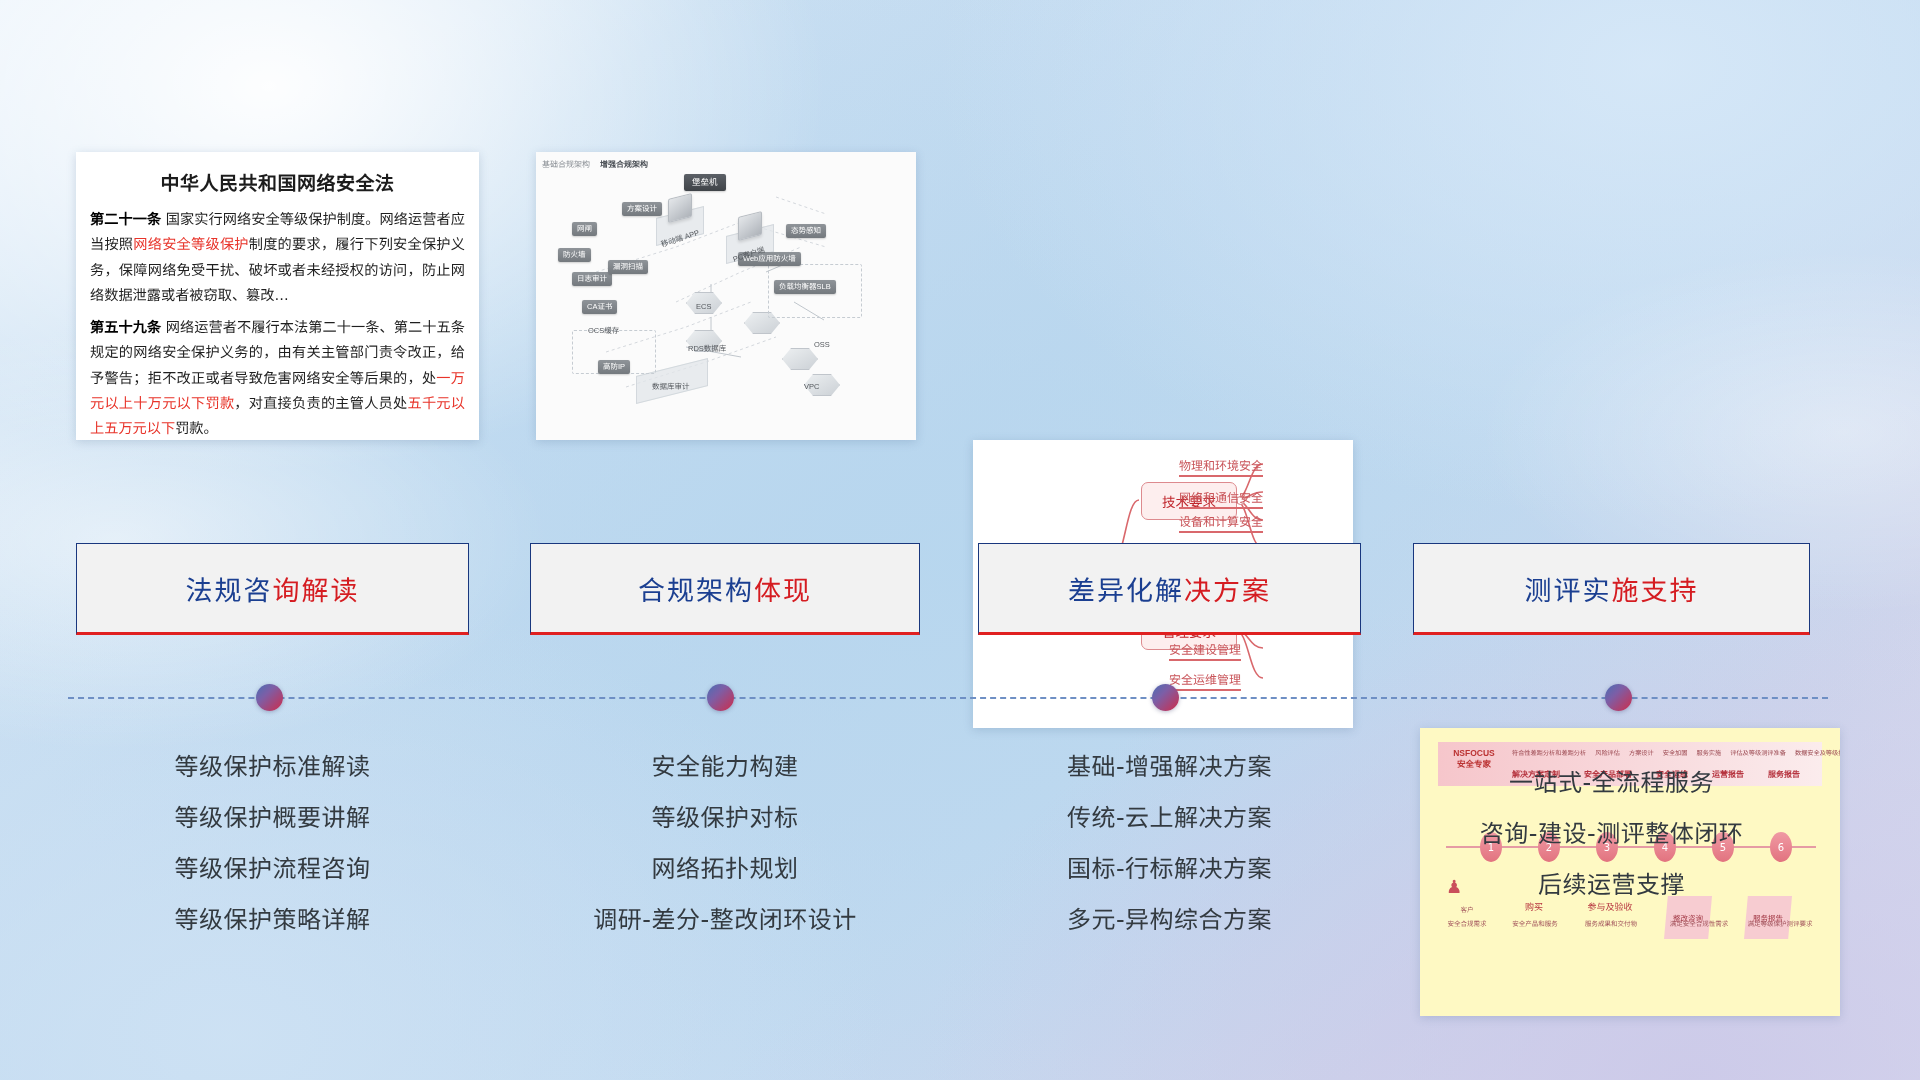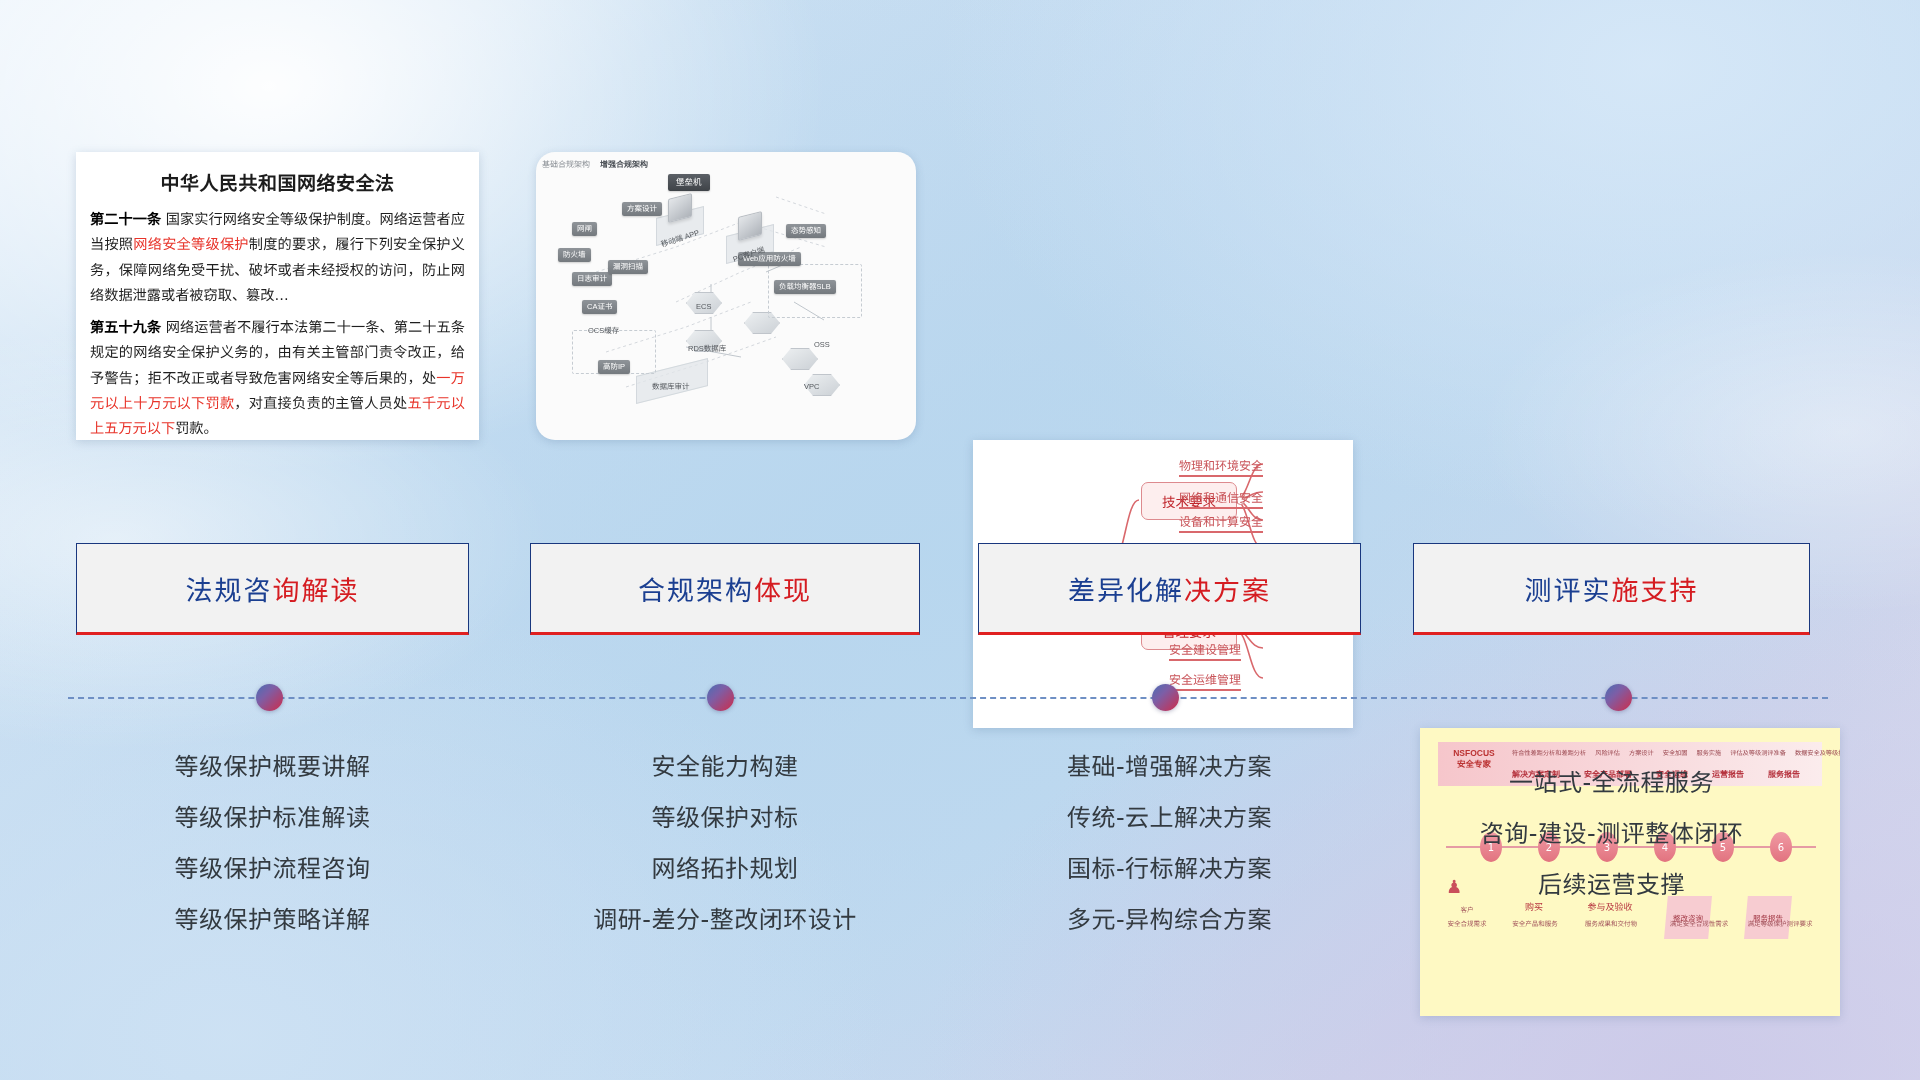--- a/index.html
+++ b/index.html
@@ -72,21 +72,21 @@
     line-height: 1.78;
     color: #1f1f1f;
     text-align: justify;
     margin-bottom: 7px;
     font-family: "DejaVu Sans", "Liberation Sans", sans-serif;
   }
   .law-para b { font-weight: bold; color:#000; }
   .law-hl { color: #e8342a; }
 
   
-  .arch-card { background: #fbfbfb; position: relative; border-radius: 19px; }
+  .arch-card { background: #fbfbfb; position: relative; }
   .arch-tab {
     position:absolute; top:6px; left:6px;
     display:flex; gap:10px;
     font-size:8px; color:#8a8f95;
   }
   .arch-tab span.active { color:#4a4f55; font-weight:bold;}
   .arch-svg { position:absolute; inset:0; }
   .arch-node {
     position: absolute;
     background: linear-gradient(180deg,#8f9499,#74797e);
@@ -343,21 +343,21 @@
     <div class="iso-cube" style="left:202px; top:62px;"></div>
     <div class="hexa" style="left:150px; top:140px;"></div>
     <div class="hexa" style="left:150px; top:178px;"></div>
     <div class="hexa" style="left:208px; top:160px;"></div>
     <div class="hexa" style="left:246px; top:196px;"></div>
     <div class="hexa" style="left:268px; top:222px;"></div>
     <div class="iso-plate" style="left:100px; top:215px; width:70px;"></div>
     <div class="arch-box" style="left:36px; top:178px; width:82px; height:42px;"></div>
     <div class="arch-box" style="left:232px; top:112px; width:92px; height:52px;"></div>
 
-    <div class="arch-node dark" style="left:132px; top:22px;">堡垒机</div>
+    <div class="arch-node dark" style="left:148px; top:22px;">堡垒机</div>
     <div class="arch-node" style="left:86px;  top:50px;">方案设计</div>
     <div class="arch-node" style="left:36px;  top:70px;">网闸</div>
     <div class="arch-node" style="left:22px;  top:96px;">防火墙</div>
     <div class="arch-node" style="left:36px;  top:120px;">日志审计</div>
     <div class="arch-node" style="left:72px;  top:108px;">漏洞扫描</div>
     <div class="arch-node" style="left:202px; top:100px;">Web应用防火墙</div>
     <div class="arch-node" style="left:206px; top:128px;margin-left:32px;">负载均衡器SLB</div>
     <div class="arch-node" style="left:250px; top:72px;">态势感知</div>
 
     <div class="arch-label" style="left:160px; top:150px;">ECS</div>
@@ -469,22 +469,22 @@
 <div id="timeline">
   <div class="dash-line"></div>
   <div class="tl-dot tl1"></div>
   <div class="tl-dot tl2"></div>
   <div class="tl-dot tl3"></div>
   <div class="tl-dot tl4"></div>
 </div>
 
 <div id="lists-row">
   <div class="list-col lc1">
+    <div>等级保护标准解读</div>
     <div>等级保护概要讲解</div>
-    <div>等级保护标准解读</div>
     <div>等级保护流程咨询</div>
     <div>等级保护策略详解</div>
   </div>
   <div class="list-col lc2">
     <div>安全能力构建</div>
     <div>等级保护对标</div>
     <div>网络拓扑规划</div>
     <div>调研-差分-整改闭环设计</div>
   </div>
   <div class="list-col lc3">

